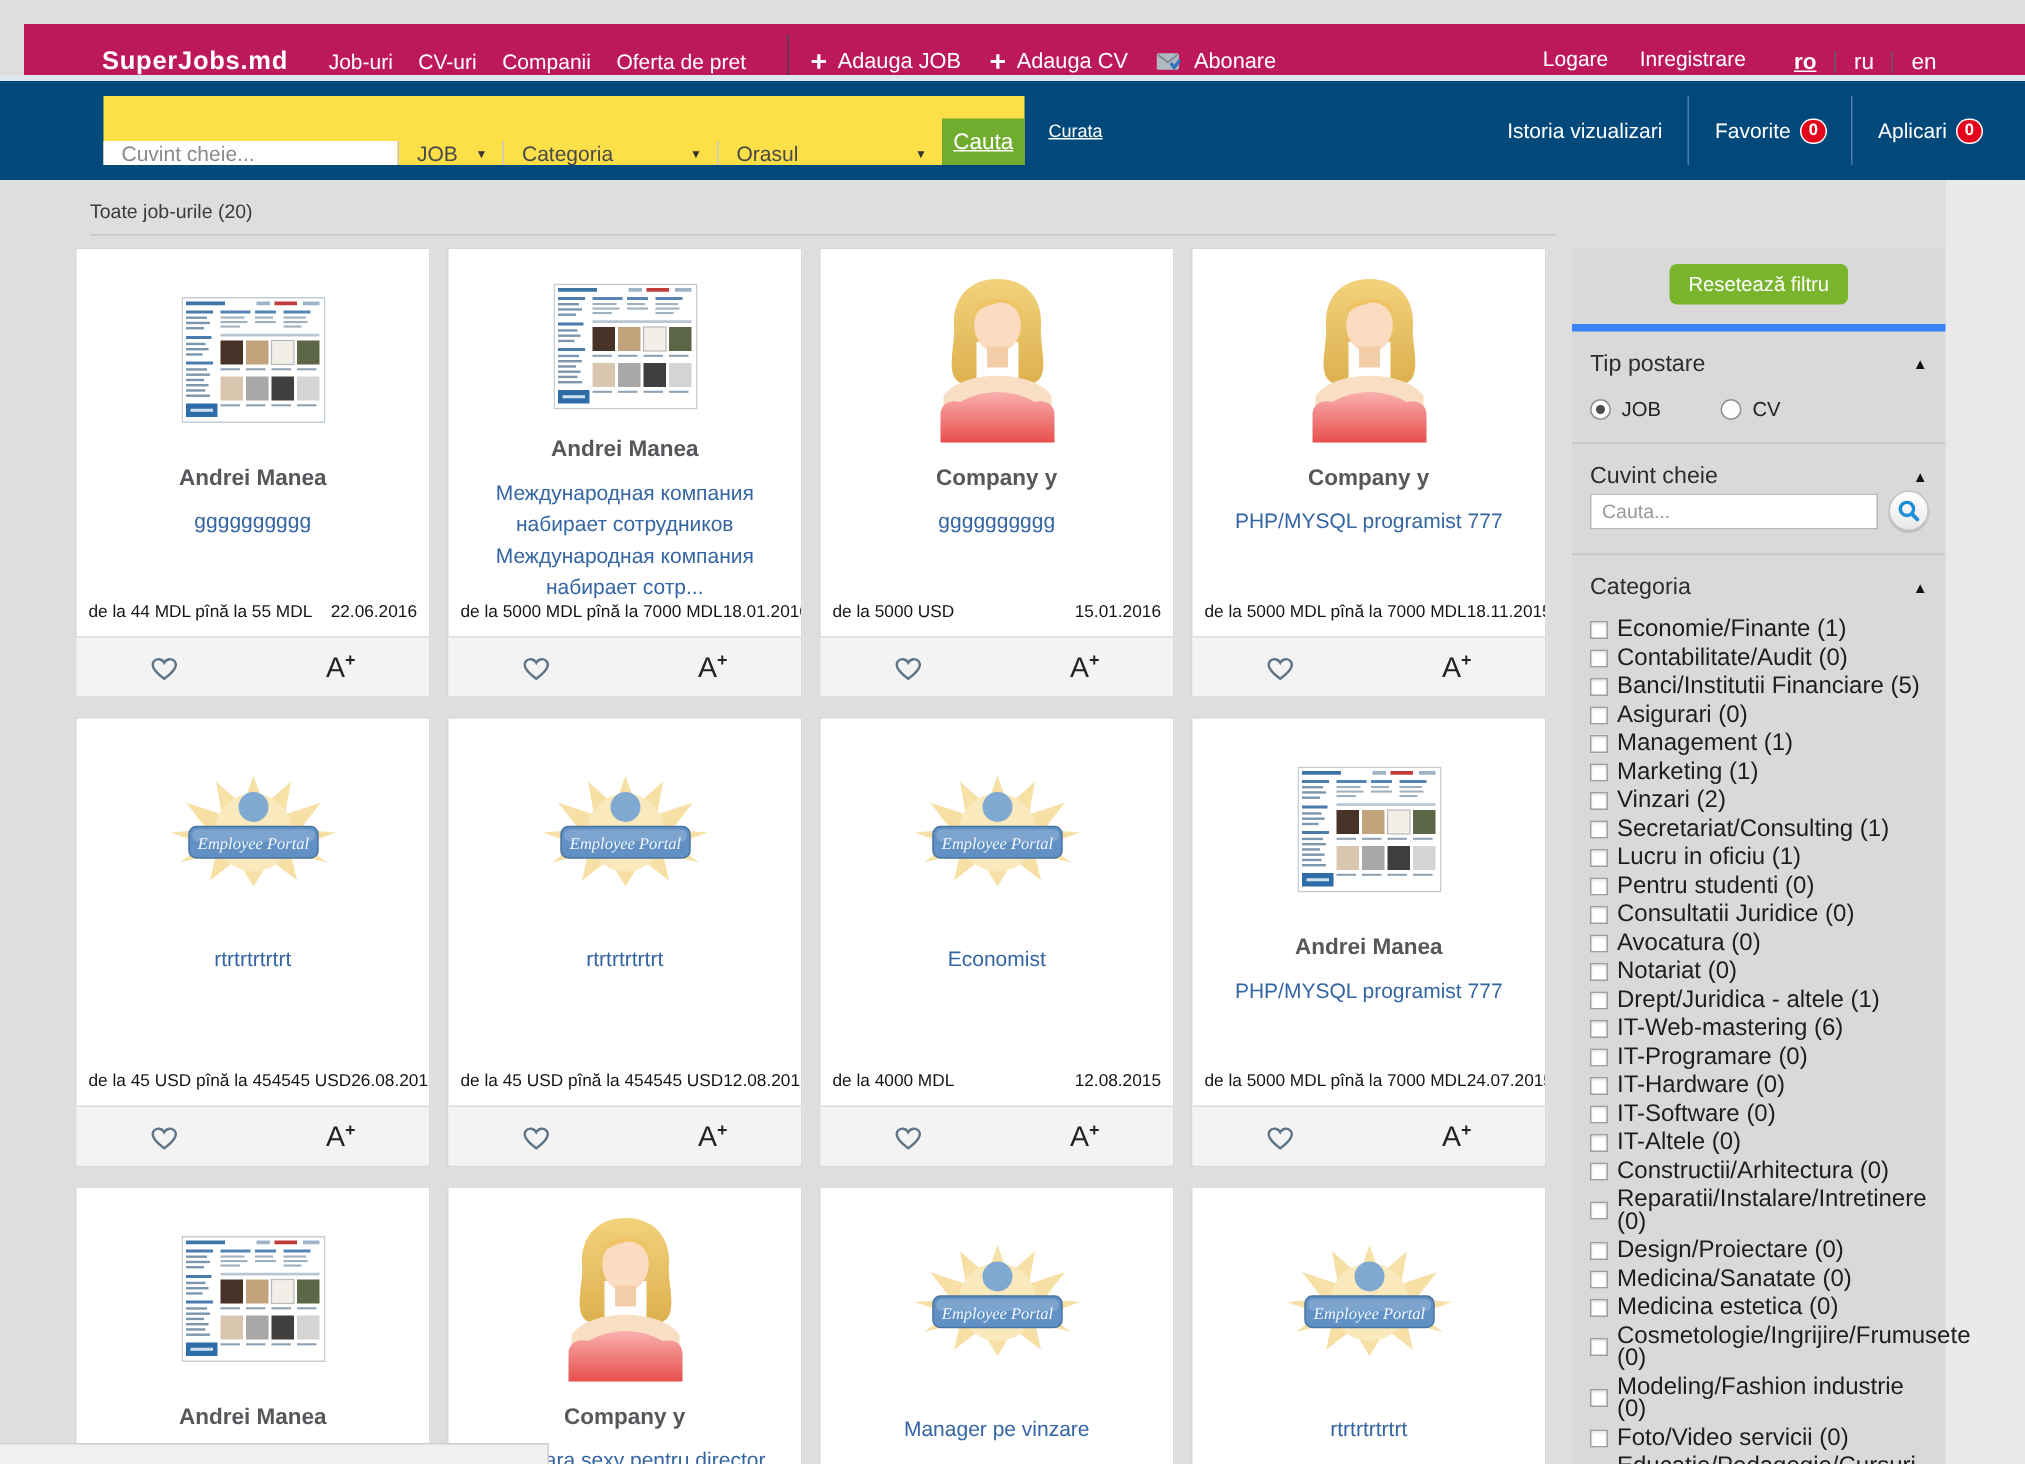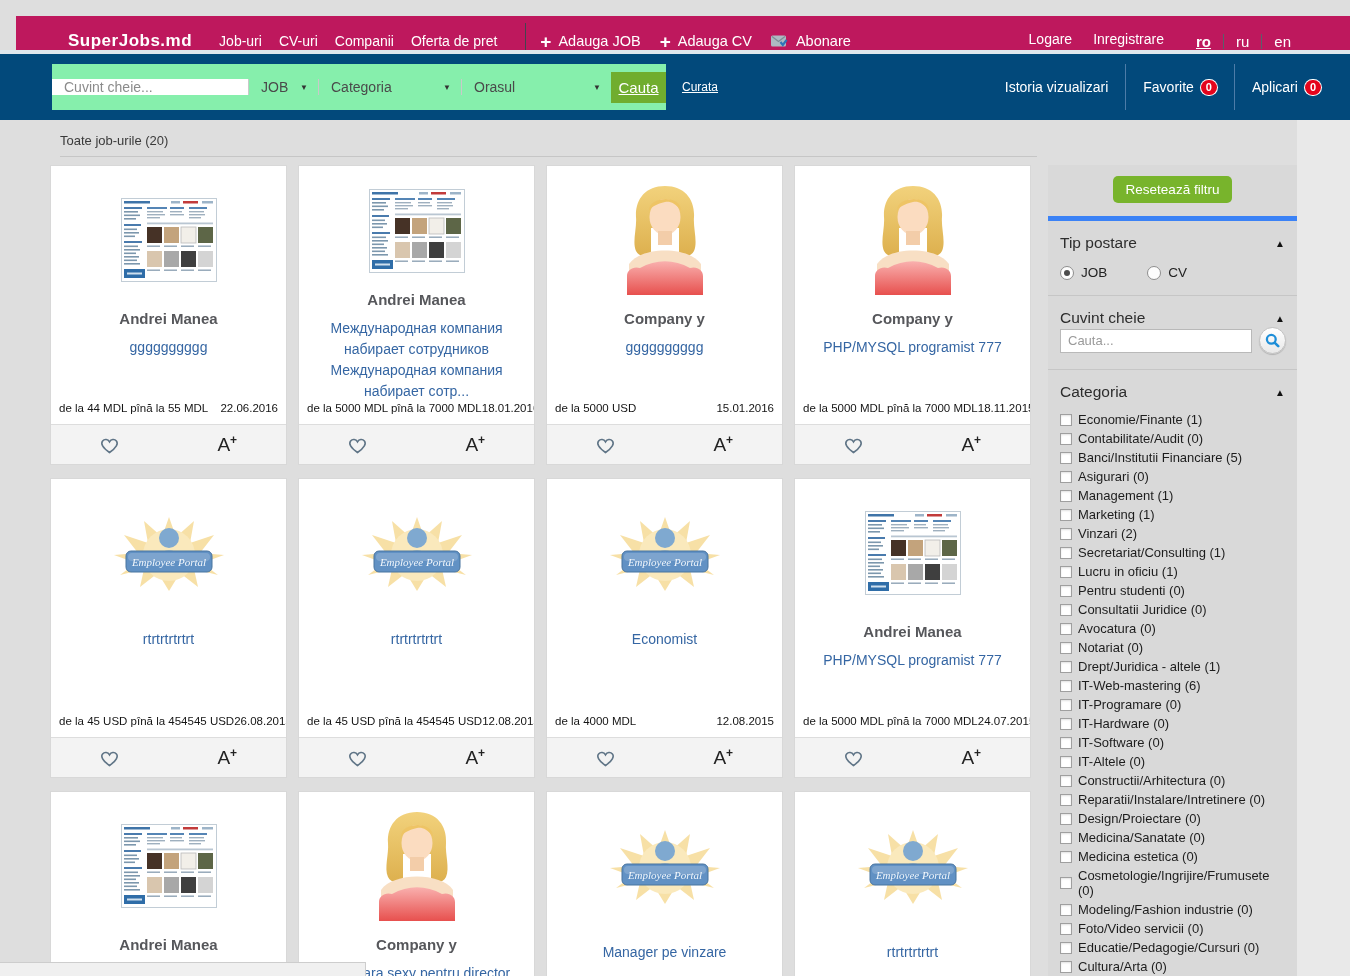--- a/index.html
+++ b/index.html
@@ -23,21 +23,21 @@
   .langs { display:flex; align-items:center; margin-left:10px; }
   .lang { font-size:15px; color:#fff; cursor:pointer; padding:2px 1px; }
   .lang.active { font-weight:bold; text-decoration:underline; }
   .lang-sep { width:1px; height:15px; background:#5a5f6a; margin:0 11px; }
 
   .top-lightline { position:absolute; top:50px; left:0; right:0; height:4px; background:#dfe7ee; }
 
   
   .searchbar { position:absolute; top:54px; left:0; right:0; height:66px; background:#02497b;
                display:flex; align-items:center; padding-left:52px; }
-  .search-widget { display:flex; align-items:center; height:46px; background:#86efac; }
+  .search-widget { display:flex; align-items:flex-end; height:46px; background:#fde047;margin-left:17px; }
   .kw { width:196px; border:0; outline:0; padding:0 12px; font-size:14px; color:#444;
         font-family:"Liberation Sans", sans-serif; }
   .kw::placeholder { color:#8b8b8b; }
   .select-seg { display:flex; align-items:center; justify-content:space-between;
                 padding:0 10px 0 12px; border-left:1px solid #c9c9c9; font-size:14px;
                 color:#4a4a4a; cursor:pointer; }
   .seg-type { width:70px; } .seg-cat { width:143px; } .seg-city { width:150px; }
   .dd-arrow { font-size:8px; color:#333; margin-left:6px; }
   .btn-cauta { width:55px; background:#70ad2e; color:#fff; display:flex; align-items:center;
                justify-content:center; font-size:15px; cursor:pointer; border:0;
@@ -88,21 +88,21 @@
            display:inline-flex; align-items:center; justify-content:center; margin-right:7px; }
   .radio.sel::after { content:''; width:6px; height:6px; border-radius:50%; background:#4c4c4c; }
   .kw-row { display:flex; align-items:center; gap:7px; }
   .side-kw { width:197px; height:24px; border:1px solid #b9b9b9; padding:0 7px; font-size:13px;
              color:#555; outline:none; background:#fff; font-family:"Liberation Sans", sans-serif; }
   .side-kw::placeholder { color:#9a9a9a; }
   .btn-kw-search { width:27px; height:27px; border-radius:50%; border:1px solid #c2c2c2;
                    background:linear-gradient(#ffffff,#e9e9e9); display:flex; align-items:center;
                    justify-content:center; cursor:pointer; box-shadow:0 1px 1px rgba(0,0,0,.18); flex:none; }
   .cat-list { margin-top:11px; list-style:none; }
-  .cat-item { display:flex; align-items:center; gap:6px; margin-bottom:4px; font-size:13px;
+  .cat-item { display:flex; align-items:center; gap:6px; margin-bottom:4px; font-size:16px;
               line-height:15px; color:#1d1d1d; cursor:pointer; }
   .cb { width:12px; height:12px; background:#fff; border:1px solid #9f9f9f; flex:none;
         box-shadow:inset 0 1px 2px rgba(0,0,0,.12); }
 
   .status-strip { position:absolute; left:0; bottom:0; width:366px; height:14px; background:#f0f0f0;
                   border-top:1px solid #cdcdcd; border-right:1px solid #cdcdcd; z-index:5; }
 </style>
 </head>
 <body>
 

